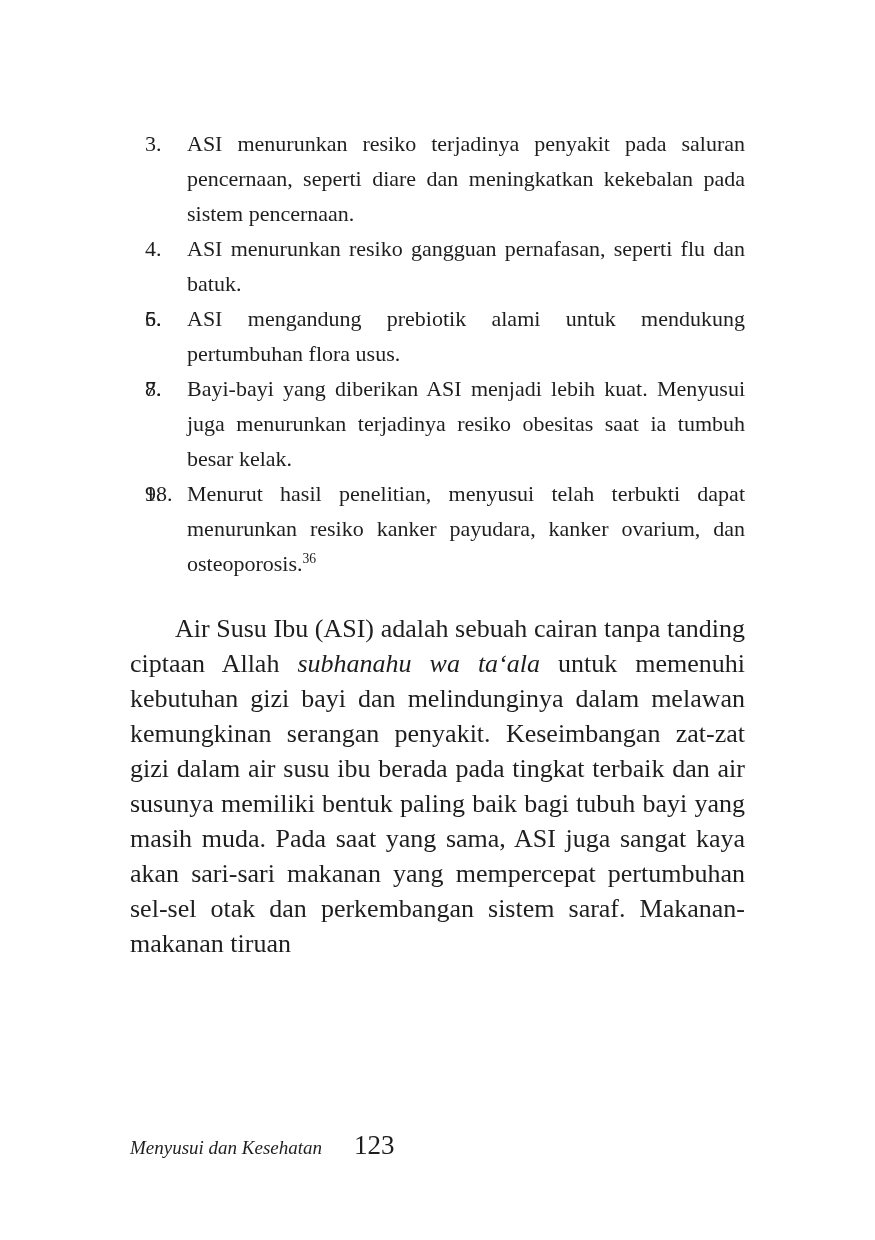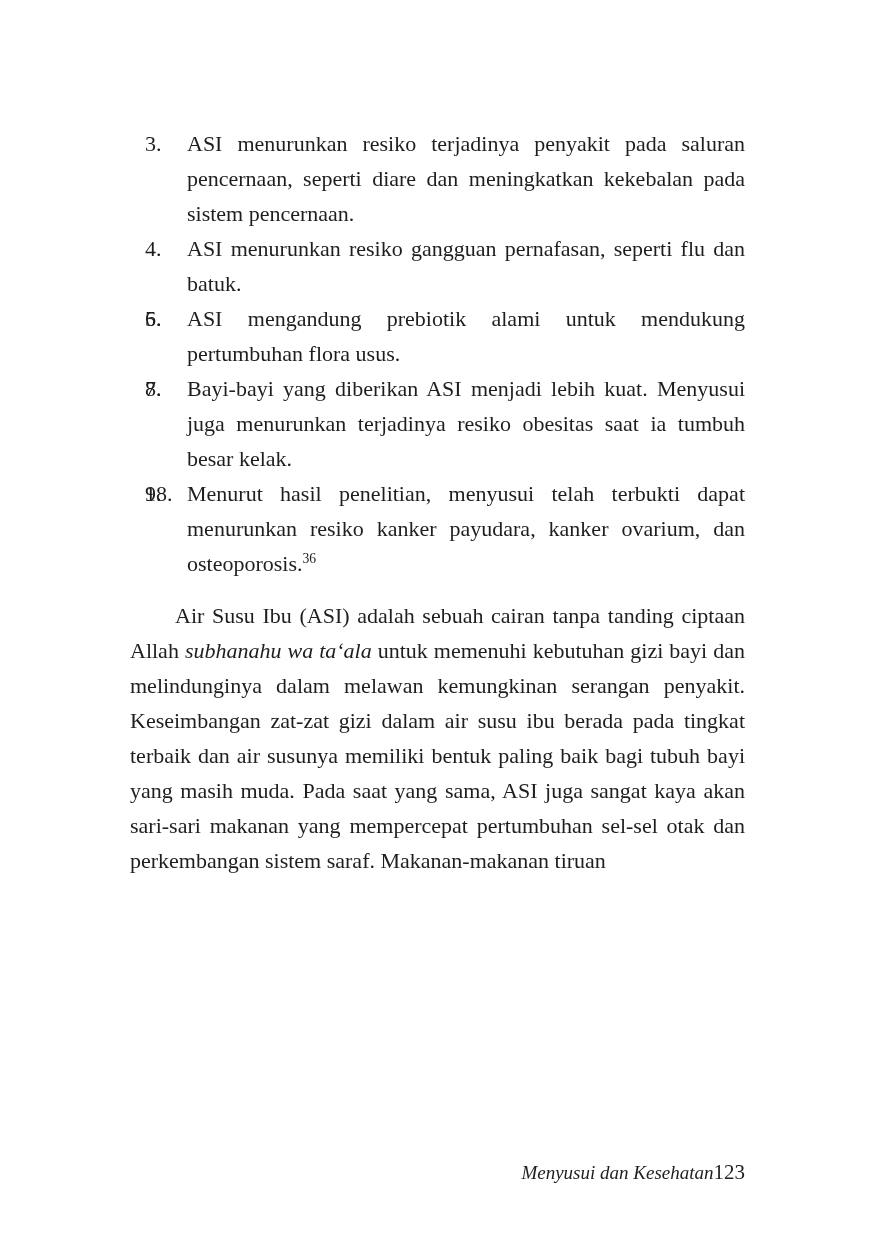--- a/index.html
+++ b/index.html
@@ -43,41 +43,42 @@
     font-size: 0.62em;
     line-height: 0;
     vertical-align: super;
     margin-top: 15px;
   }
   .list-item .li-text em,
   .paragraph em {
     font-style: italic;
   }
   .paragraph {
-    margin-top: 17px;
-    font-size: 22px;
+    margin-top: 30px;
+    font-size: 26px;
     line-height: 35px;
     text-align: justify;
     text-indent: 45px;
   }
   .footer {
     position: absolute;
     left: 130px;
-    top: 1160px;
+    top: 1130px;
     width: 615px;
     display: flex;
-    justify-content: flex-end;
+    justify-content: flex-start;
     align-items: baseline;
+    gap: 32px;
   }
   .footer-title {
     font-style: italic;
     font-size: 19px;
   }
   .footer-page {
-    font-size: 21px;
+    font-size: 27px;
   }
 </style>
 </head>
 <body>
 
 <div class="page" style="background: rgb(255, 255, 255); color: rgb(30, 30, 30);">
   <div class="content">
     <div class="benefits-list">
   <div class="list-item">
     <span class="num">3.</span>

